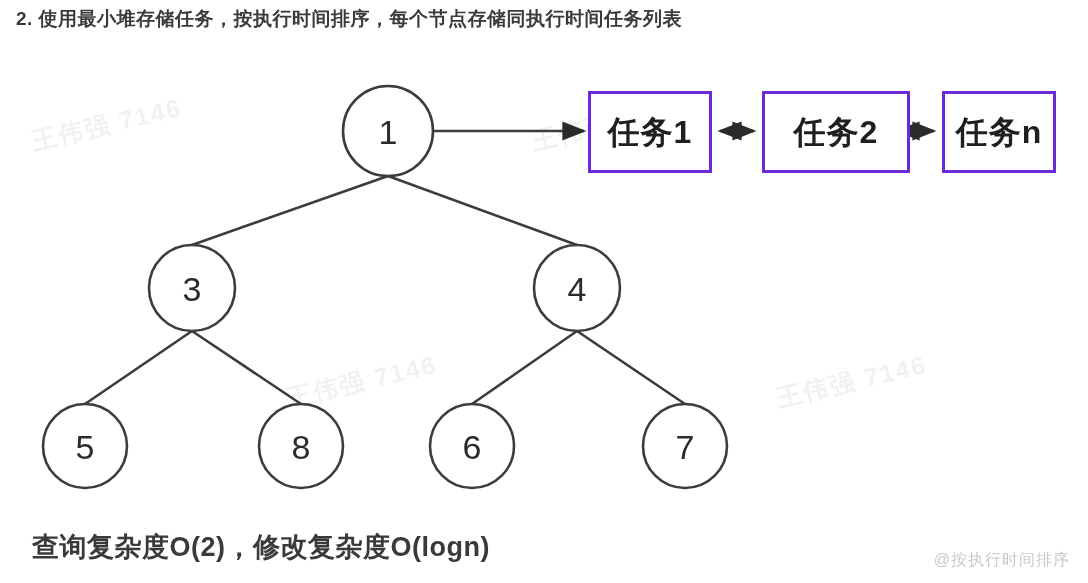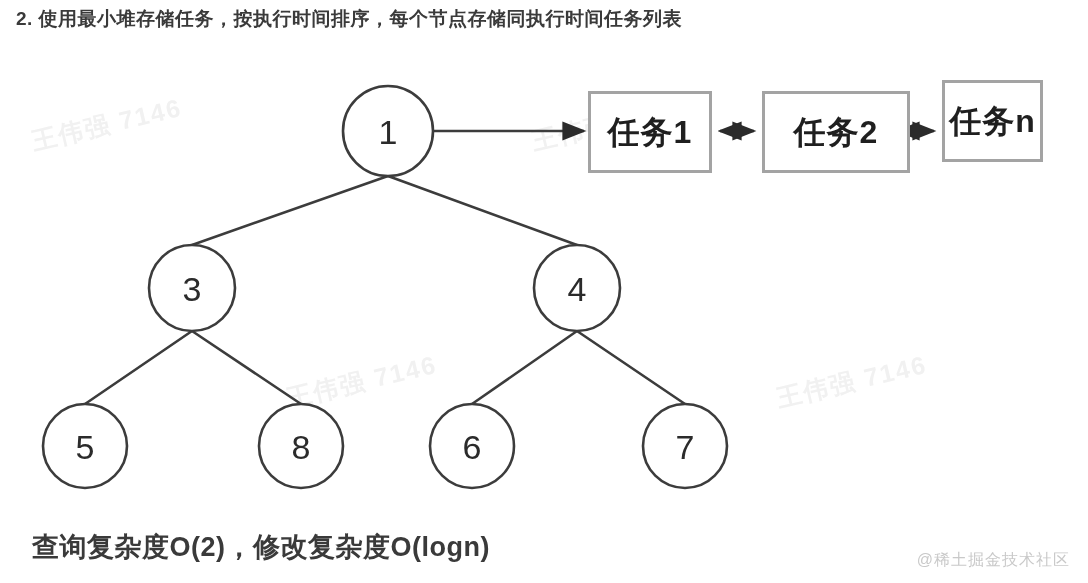--- a/index.html
+++ b/index.html
@@ -80,21 +80,21 @@
     stroke: #3c3c3c;
     stroke-width: 2.4;
     fill: none;
   }
 
   
   .task-box {
     position: absolute;
     box-sizing: border-box;
     background: #ffffff;
-    border: 3px solid #a3a3a3;
+    border: 3px solid #6d28d9;
     display: flex;
     align-items: center;
     justify-content: center;
     z-index: 4;
   }
   .task-box-label {
     font-size: 32px;
     font-weight: 700;
     color: #1f1f1f;
     letter-spacing: 1px;
@@ -192,20 +192,20 @@
       <text class="node-label" x="685" y="447">7</text>
     </g>
   </svg>
 
   <div class="task-box" style="left:588px; top:91px; width:124px; height:82px;">
     <span class="task-box-label">任务1</span>
   </div>
   <div class="task-box" style="left:762px; top:91px; width:148px; height:82px;">
     <span class="task-box-label">任务2</span>
   </div>
-  <div class="task-box" style="left:942px; top:80px; width:101px; height:82px;text-align:center;">
+  <div class="task-box" style="left:942px; top:91px; width:114px; height:82px;text-align:center;">
     <span class="task-box-label">任务n</span>
   </div>
 
   <div class="footer-text">查询复杂度O(2)，修改复杂度O(logn)</div>
-  <div class="credit-text">@稀土掘金技术社区</div>
+  <div class="credit-text">@按执行时间排序</div>
 
 </div>
 
 </body></html>

